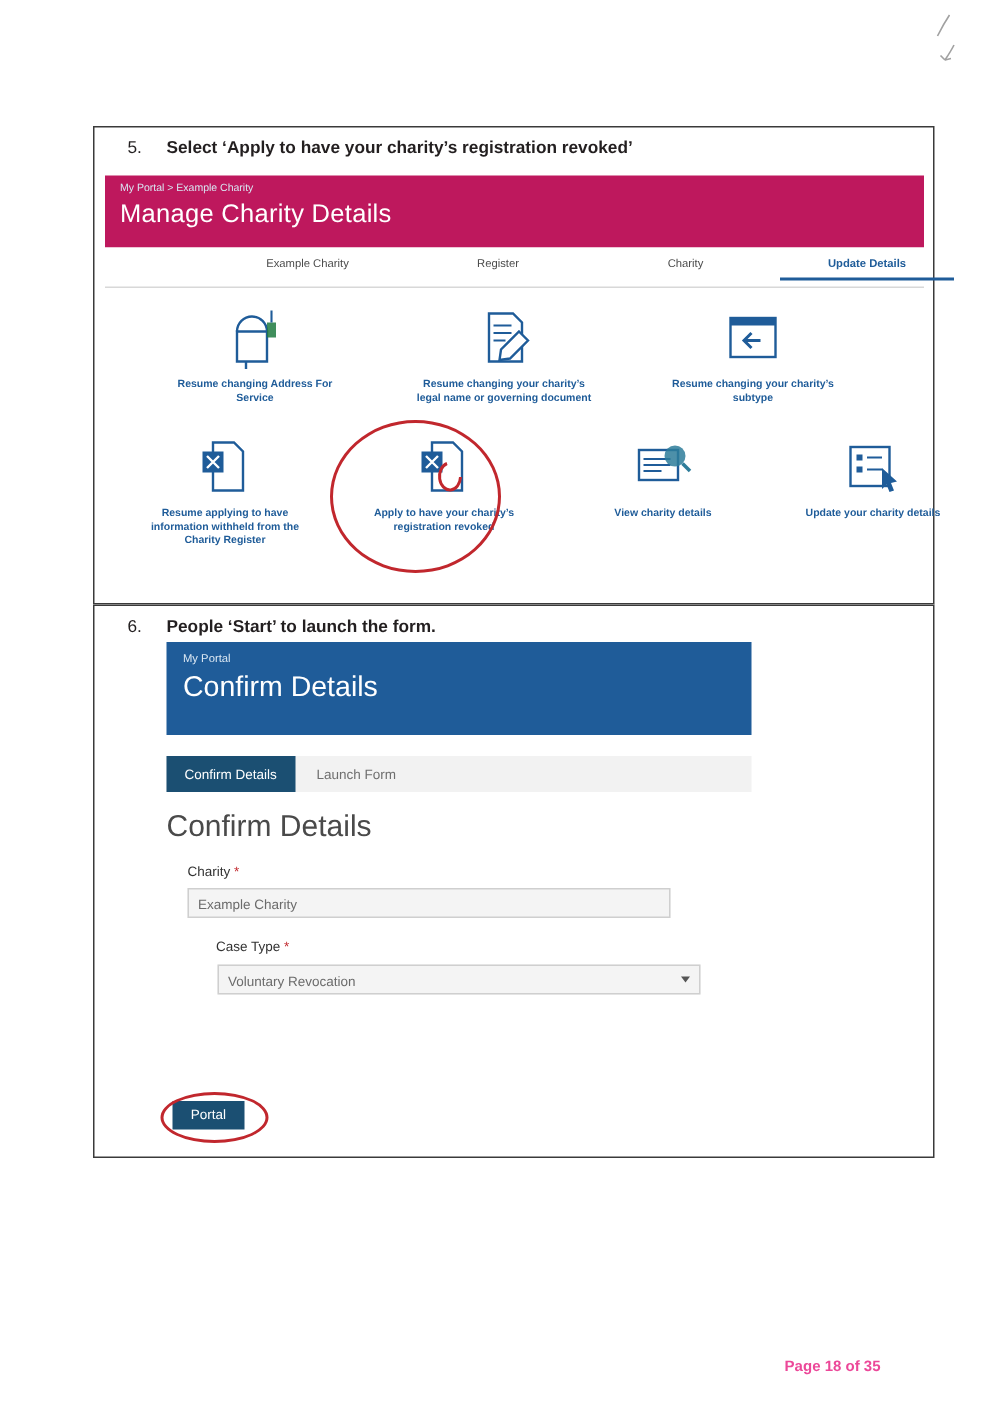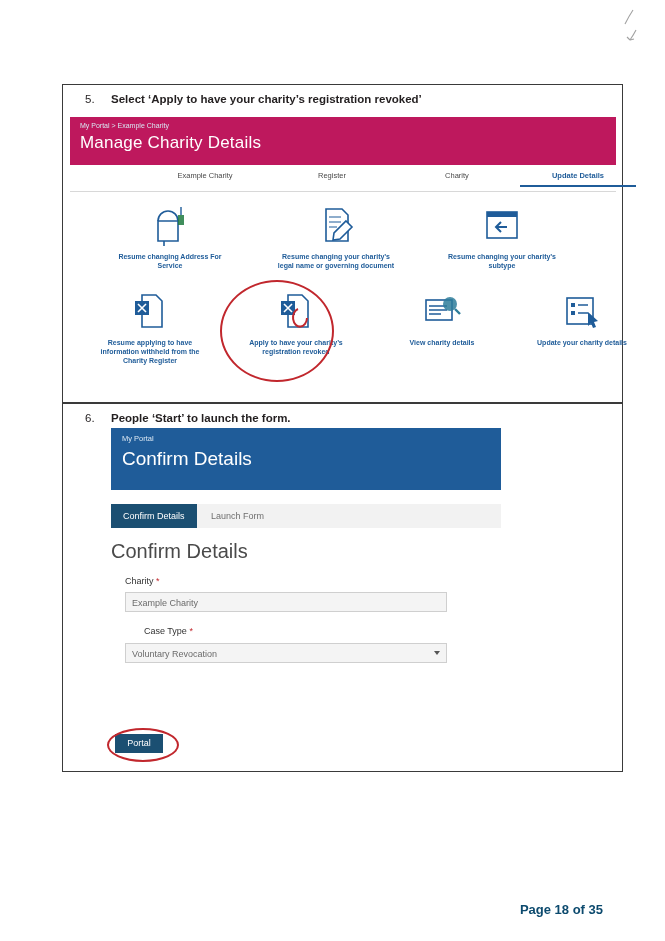--- a/index.html
+++ b/index.html
@@ -240,25 +240,25 @@
     height: 19px;
     background: #1b4f72;
     color: #fff;
     font-size: 9px;
     line-height: 19px;
     text-align: center;
   }
 
   .footer {
     position: absolute;
-    right: 62px;
+    right: 78px;
     bottom: 24px;
-    font-size: 13px;
+    font-size: 10px;
     font-weight: bold;
-    color: #0c4a6e;
+    color: #ec4899;
   }
 </style>
 </head>
 <body>
 
 <div class="page">
 
   <svg class="scan-mark" viewBox="0 0 40 34">
     <path d="M30 2 C26 8, 24 12, 22 16" stroke="#555" stroke-width="1.1" fill="none"></path>
     <path d="M33 22 C31 26, 29 29, 27 32" stroke="#555" stroke-width="1.1" fill="none"></path>
@@ -399,21 +399,21 @@
     <div class="field-label" style="left:62px;top:172px;">
       <span>Charity</span>
       <span class="req">*</span>
     </div>
     <div class="field-box" style="top:188px;">Example Charity</div>
 
     <div class="field-label" style="left:49px;top:222px;margin-left:32px;">
       <span>Case Type</span>
       <span class="req">*</span>
     </div>
-    <div class="field-box" style="top:239px;">
+    <div class="field-box" style="top:239px;margin-left:20px;">
       <span>Voluntary Revocation</span>
       <span class="select-arrow"></span>
     </div>
 
     <div class="start-btn">Portal</div>
     <div class="ellipse" style="left:44px;top:324px;width:68px;height:30px;"></div>
   </div>
 
   <div class="footer">Page 18 of 35</div>
 </div>

